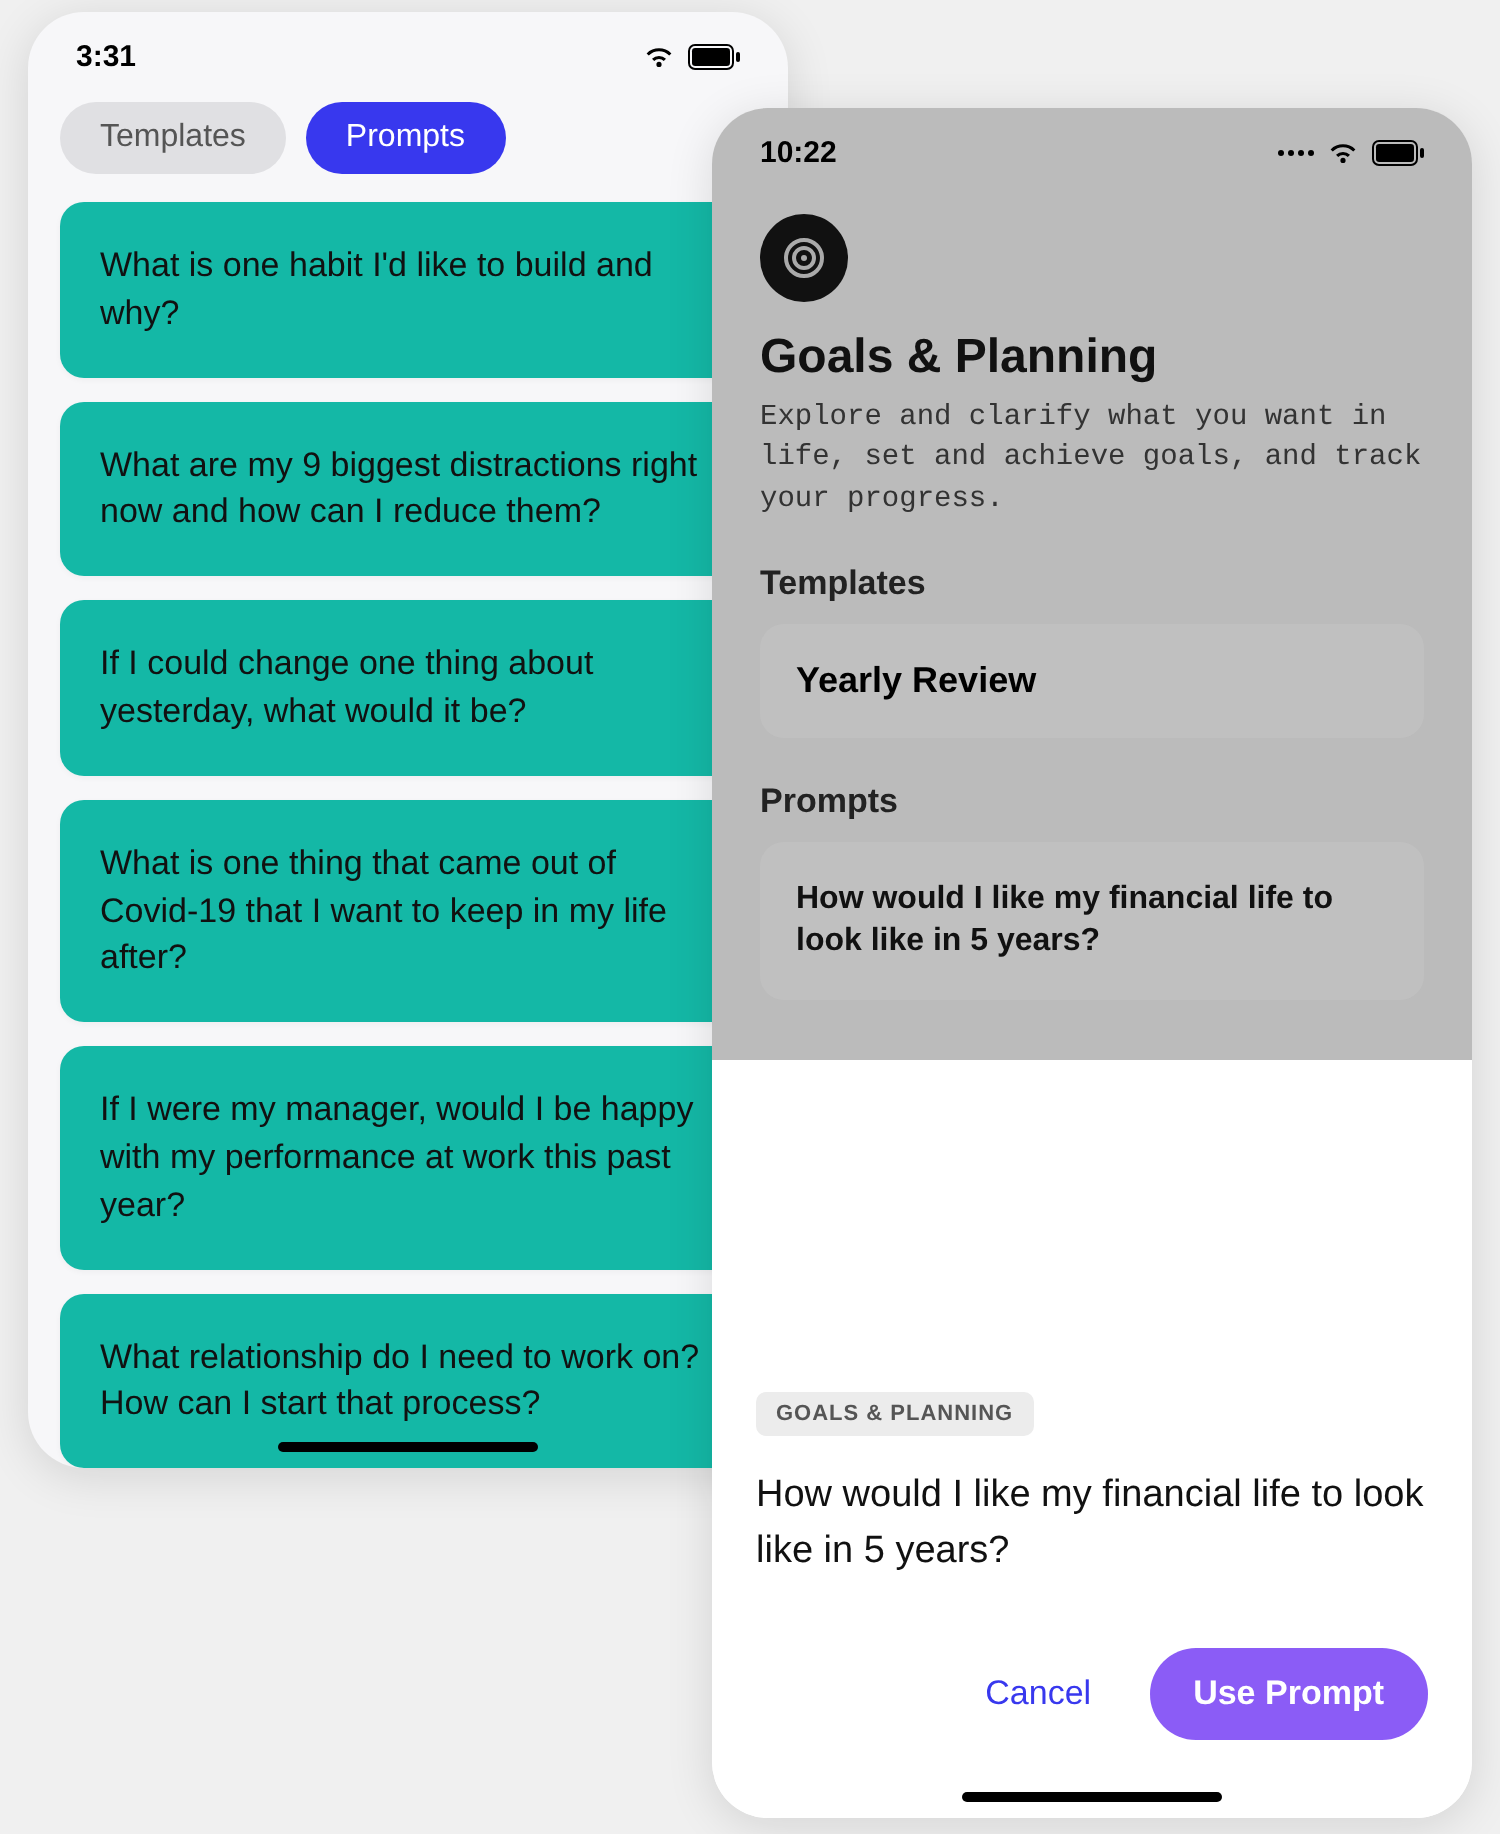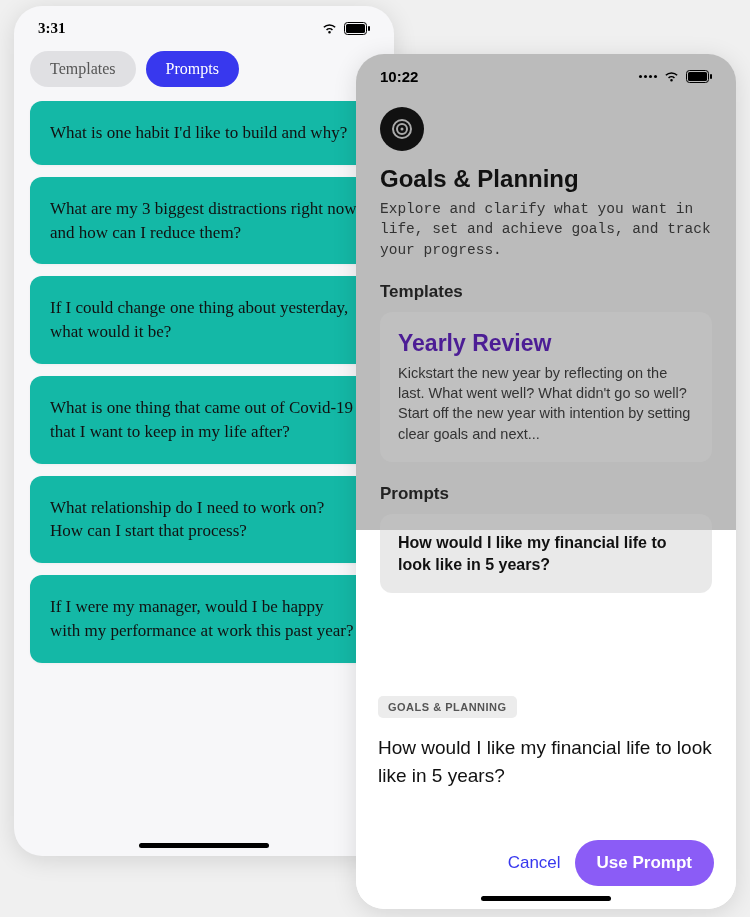--- a/index.html
+++ b/index.html
@@ -16,23 +16,22 @@
   position: absolute;
   width: 380px;
   background: #fff;
   border-radius: 28px;
   box-shadow: 0 4px 24px rgba(0,0,0,0.12);
   overflow: hidden;
 }
 .phone-left {
   top: 6px;
   left: 14px;
-  height: 850px;
+  height: 728px;
   background: #f7f7f9;
-  font-family: Liberation Serif, serif;
 }
 .phone-right {
   top: 54px;
   left: 356px;
   height: 855px;
 }
 
 .status-bar {
   display: flex;
   justify-content: space-between;
@@ -119,21 +118,21 @@
   font-weight: 600;
   margin-top: 22px;
   color: #222;
 }
 .template-card {
   background: rgba(200,200,200,0.4);
   border-radius: 12px;
   padding: 18px;
   margin-top: 10px;
 }
-.template-title { font-size: 23px; font-weight: 700; color: #4c1d95; }
+.template-title { font-size: 18px; font-weight: 700; color: #000000; }
 .template-desc {
   font-size: 14.5px;
   color: #333;
   line-height: 1.4;
   margin-top: 6px;
 }
 .prompt-sub-card {
   background: rgba(200,200,200,0.4);
   border-radius: 12px;
   padding: 18px;
@@ -163,25 +162,25 @@
   color: #555;
 }
 .sheet-question {
   font-size: 19px;
   line-height: 1.45;
   margin-top: 16px;
   color: #111;
 }
 .sheet-actions {
   position: absolute;
-  bottom: 23px;
+  bottom: 39px;
   right: 22px;
   display: flex;
   align-items: center;
-  gap: 14px;
+  gap: 29px;
 }
 .cancel-btn {
   color: #3838ee;
   font-size: 17px;
   font-weight: 500;
   cursor: pointer;
 }
 .use-btn {
   background: #8b5cf6;
   color: #fff;
@@ -210,25 +209,25 @@
     </div>
   </div>
 
   <div class="tabs">
     <div class="tab tab-inactive">Templates</div>
     <div class="tab tab-active">Prompts</div>
   </div>
 
   <div class="prompt-list">
     <div class="prompt-card">What is one habit I'd like to build and why?</div>
-    <div class="prompt-card">What are my 3 biggest distractions right now and how can I reduce them?</div>
+    <div class="prompt-card">What are my 9 biggest distractions right now and how can I reduce them?</div>
     <div class="prompt-card">If I could change one thing about yesterday, what would it be?</div>
     <div class="prompt-card">What is one thing that came out of Covid-19 that I want to keep in my life after?</div>
+    <div class="prompt-card">If I were my manager, would I be happy with my performance at work this past year?</div>
     <div class="prompt-card">What relationship do I need to work on? How can I start that process?</div>
-    <div class="prompt-card">If I were my manager, would I be happy with my performance at work this past year?</div>
   </div>
 
   <div class="home-indicator"></div>
 </div>
 
 <div class="phone phone-right">
   <div class="right-dim-area">
     <div class="status-bar">
       <span>10:22</span>
       <div class="status-right">
@@ -256,21 +255,20 @@
             <circle cx="12" cy="12" r="5" stroke="#aaa" stroke-width="2"></circle>
             <circle cx="12" cy="12" r="1.5" fill="#aaa"></circle>
           </svg>
       </div>
       <h1 class="cat-title">Goals &amp; Planning</h1>
       <p class="cat-desc">Explore and clarify what you want in life, set and achieve goals, and track your progress.</p>
 
       <div class="section-label">Templates</div>
       <div class="template-card">
         <div class="template-title">Yearly Review</div>
-        <div class="template-desc">Kickstart the new year by reflecting on the last. What went well? What didn't go so well? Start off the new year with intention by setting clear goals and next...</div>
       </div>
 
       <div class="section-label">Prompts</div>
       <div class="prompt-sub-card">How would I like my financial life to look like in 5 years?</div>
     </div>
   </div>
 
   <div class="sheet">
     <span class="chip">GOALS &amp; PLANNING</span>
     <p class="sheet-question">How would I like my financial life to look like in 5 years?</p>

